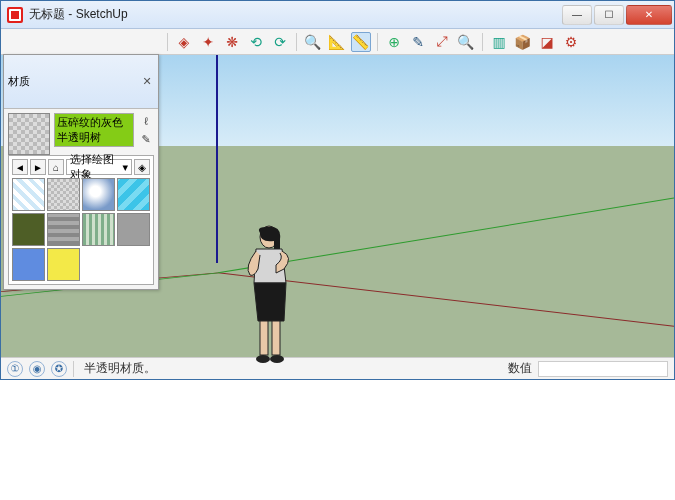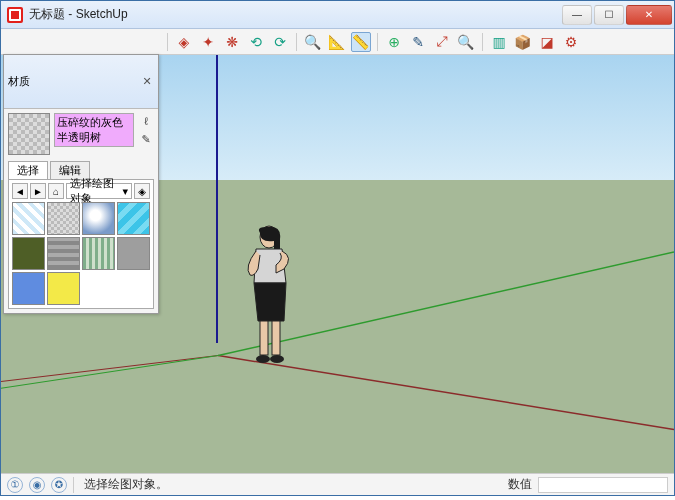--- a/index.html
+++ b/index.html
@@ -1,17 +1,17 @@
 <!DOCTYPE html>
 <html><head>
 <meta charset="utf-8">
 <style>
   * { box-sizing: border-box; margin: 0; padding: 0; font-family: "Microsoft YaHei", Tahoma, sans-serif; }
   html, body { width: 675px; height: 500px; overflow: hidden; }
-  .window { width: 675px; height: 496px; border: 1px solid #3a6ea5; background: #fff; display: flex; flex-direction: column; }
+  .window { width: 675px; height: 380px; border: 1px solid #3a6ea5; background: #fff; display: flex; flex-direction: column; }
   .titlebar { height: 28px; background: linear-gradient(#e9f1fb, #d7e6f9); display: flex; align-items: center; padding: 0 2px 0 6px; border-bottom: 1px solid #b0c4de; }
   .titlebar .app-icon { width: 16px; height: 16px; background: #e2211c; border-radius: 2px; margin-right: 6px; display: flex; align-items: center; justify-content: center; }
   .titlebar .app-icon::after { content: ""; width: 8px; height: 8px; border: 2px solid #fff; border-radius: 1px; }
   .titlebar .title { font-size: 12px; color: #222; flex: 1; }
   .win-controls { display: flex; gap: 2px; }
   .win-btn { width: 30px; height: 20px; border: 1px solid rgba(0,0,0,.15); background: linear-gradient(#f9f9f9,#e3e3e3); border-radius: 3px; display: flex; align-items: center; justify-content: center; font-size: 10px; color: #333; }
   .win-btn.close { background: linear-gradient(#e67a6e,#d4432f); color: #fff; width: 46px; }
   .menubar { height: 22px; background: #fff; display: flex; align-items: center; padding: 0 4px; border-bottom: 1px solid #ddd; font-size: 12px; color: #222; }
   .menu-item { padding: 2px 8px; }
   .toolbar { height: 26px; background: #f4f4f4; border-bottom: 1px solid #ccc; display: flex; align-items: center; padding: 0 4px; gap: 4px; }
@@ -29,21 +29,21 @@
   .status-sep { width: 1px; height: 16px; background: #ccc; }
   .status-hint { flex: 1; padding-left: 4px; }
   .status-field { border: 1px solid #ccc; background: #fff; width: 130px; height: 16px; }
   
   .panel { position: absolute; left: 2px; top: -1px; width: 156px; border: 1px solid #999; background: #f4f4f4; font-size: 11px; box-shadow: 1px 1px 3px rgba(0,0,0,.2); }
   .panel-title { background: linear-gradient(#e9f1fb,#d7e6f9); padding: 19px 4px; display: flex; justify-content: space-between; align-items: center; border-bottom: 1px solid #bbb; }
   .panel-title .x { width: 14px; height: 14px; display: flex; align-items: center; justify-content: center; color: #555; }
   .panel-body { padding: 4px; }
   .swatch-row { display: flex; gap: 4px; align-items: flex-start; }
   .swatch-large { width: 42px; height: 42px; border: 1px solid #888; background: repeating-conic-gradient(#bbb 0 25%, #ddd 0 50%) 0 0/8px 8px; }
-  .swatch-name { flex: 1; border: 1px solid #aaa; background: #f0abfc; padding: 1px 2px; font-size: 11px; height: 16px; overflow: hidden; }
+  .swatch-name { flex: 1; border: 1px solid #aaa; background: #84cc16; padding: 1px 2px; font-size: 11px; height: 16px; overflow: hidden; }
   .side-tools { display: flex; flex-direction: column; gap: 2px; }
   .side-tool { width: 16px; height: 16px; display: flex; align-items: center; justify-content: center; font-size: 11px; color: #444; }
   .tabs { display: flex; margin-top: 6px; gap: 2px; }
   .tab { padding: 1px 8px; border: 1px solid #aaa; background: #eee; border-bottom: none; font-size: 11px; }
   .tab.active { background: #fff; }
   .tab-body { border: 1px solid #aaa; background: #fff; padding: 3px; }
   .nav-row { display: flex; align-items: center; gap: 2px; margin-bottom: 3px; }
   .nav-btn { width: 16px; height: 16px; border: 1px solid #aaa; background: #f4f4f4; display: flex; align-items: center; justify-content: center; font-size: 10px; }
   .dropdown { flex: 1; border: 1px solid #aaa; background: #fff; height: 16px; display: flex; align-items: center; padding: 0 3px; font-size: 11px; justify-content: space-between; }
   .palette { display: grid; grid-template-columns: repeat(4, 1fr); gap: 2px; }
@@ -127,24 +127,20 @@
         <div class="swatch-row">
           <div class="swatch-large"></div>
           <div style="flex:1;display:flex;flex-direction:column;gap:2px">
             <div class="swatch-name">压碎纹的灰色半透明树</div>
           </div>
           <div class="side-tools">
             <div class="side-tool">ℓ</div>
             <div class="side-tool">✎</div>
           </div>
         </div>
-        <div class="tabs">
-          <div class="tab active">选择</div>
-          <div class="tab">编辑</div>
-        </div>
         <div class="tab-body">
           <div class="nav-row">
             <div class="nav-btn">◄</div>
             <div class="nav-btn">►</div>
             <div class="nav-btn">⌂</div>
             <div class="dropdown">
               <span>选择绘图对象</span>
               <span>▾</span>
             </div>
             <div class="nav-btn">◈</div>
@@ -164,18 +160,18 @@
         </div>
       </div>
     </div>
   </div>
 
   <div class="statusbar">
     <div class="status-icon">①</div>
     <div class="status-icon">◉</div>
     <div class="status-icon">✪</div>
     <div class="status-sep"></div>
-    <div class="status-hint">选择绘图对象。</div>
+    <div class="status-hint">半透明材质。</div>
     <span>数值</span>
     <div class="status-field"></div>
   </div>
 
 </div>
 
 </body></html>

